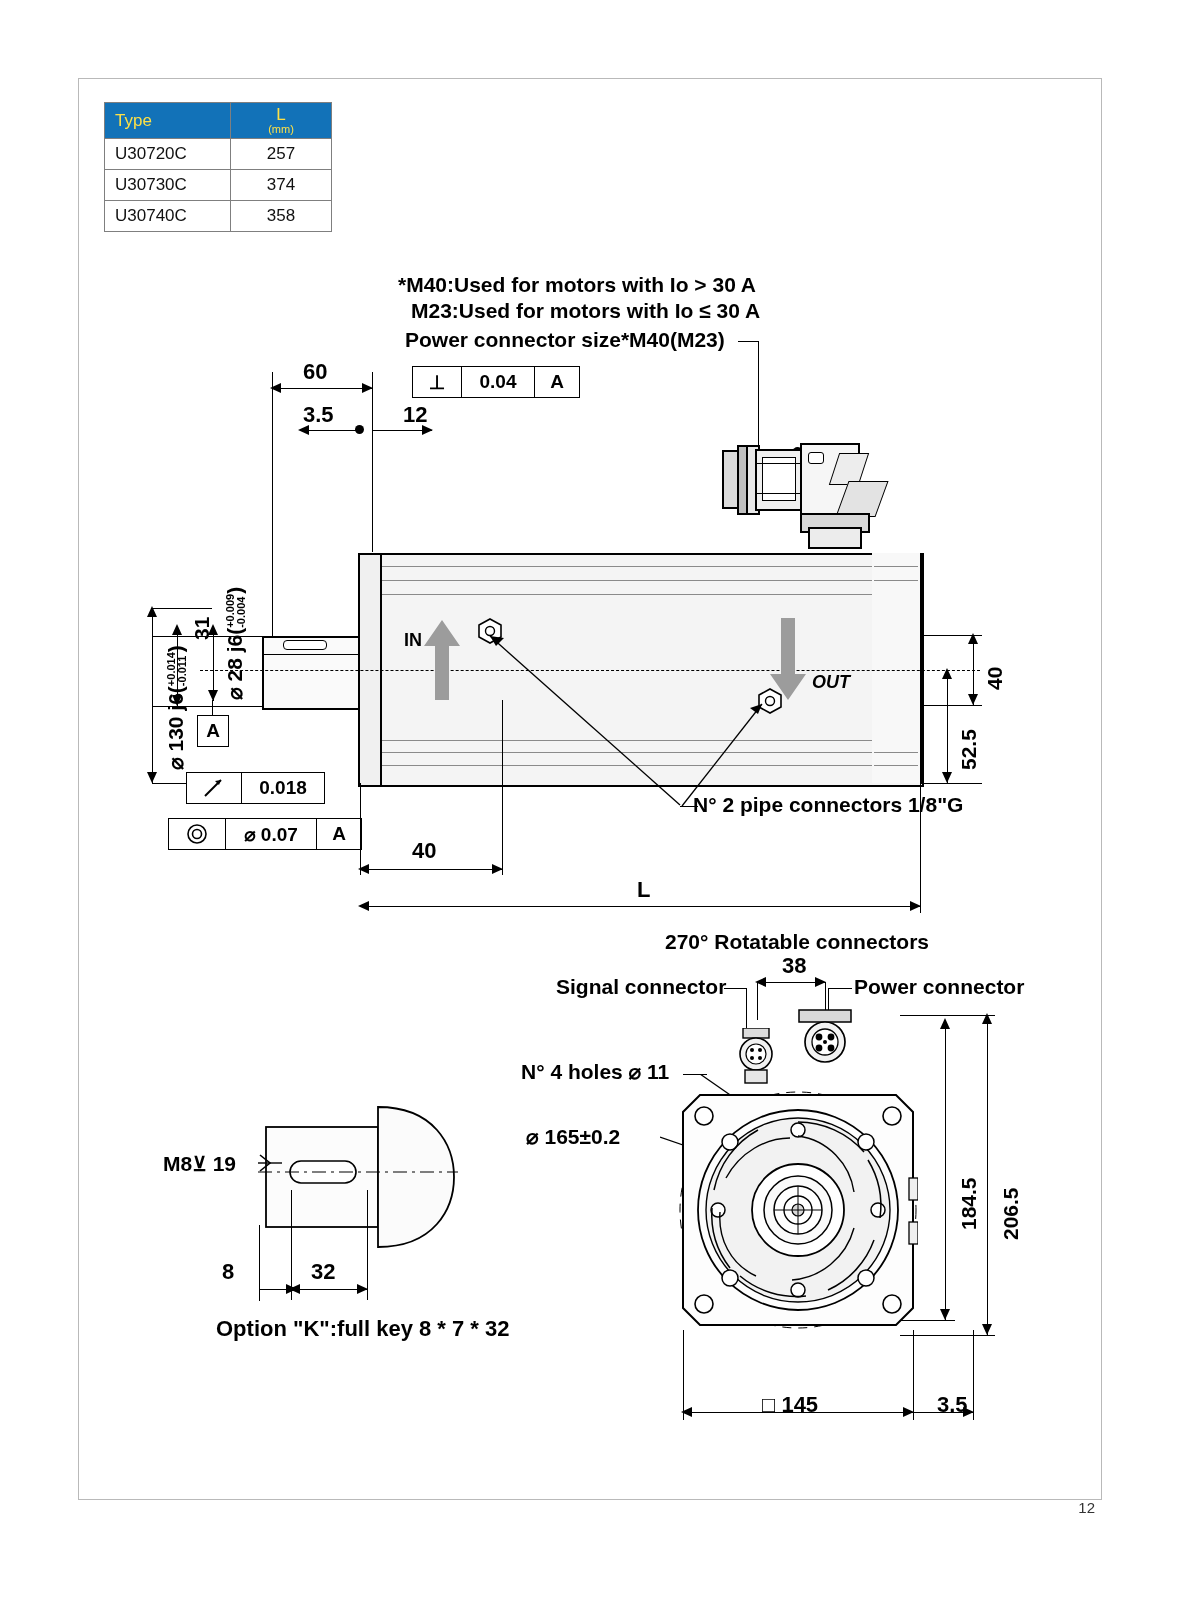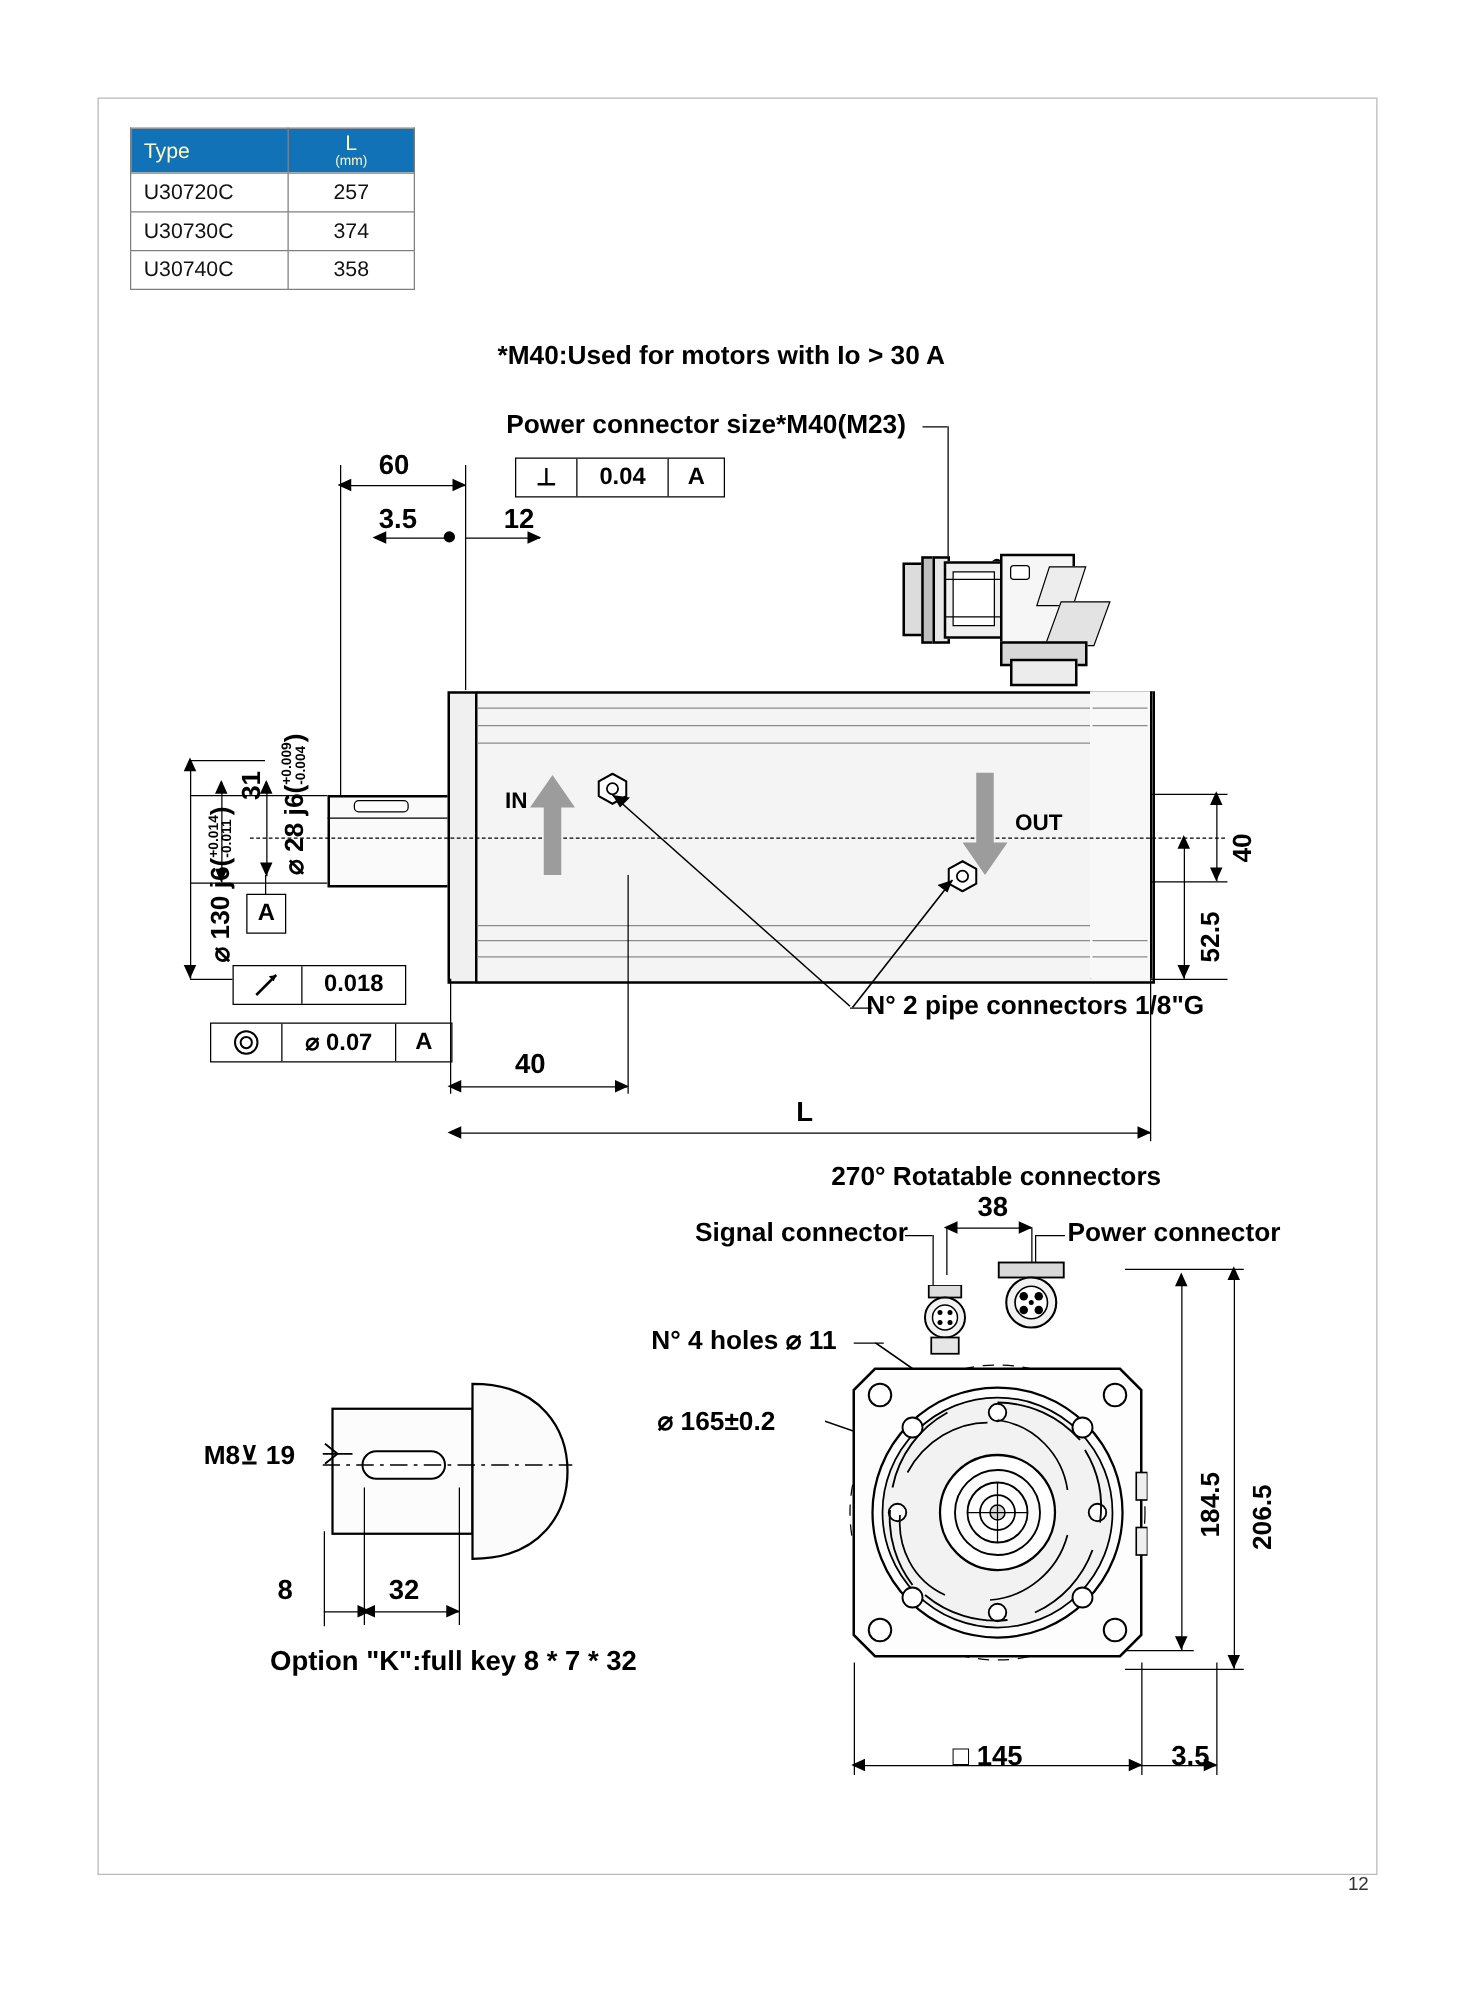--- a/index.html
+++ b/index.html
@@ -4,21 +4,21 @@
 <style>
   html,body{margin:0;padding:0;background:#ffffff;}
   body{font-family:"Liberation Sans",sans-serif;color:#000;}
   #page{position:relative;width:1179px;height:1600px;background:#fff;overflow:hidden;}
   #frame{position:absolute;left:78px;top:78px;width:1022px;height:1420px;border:1px solid #b9b9b9;background:#fff;}
   .abs{position:absolute;}
   .txt{position:absolute;font-family:"Liberation Sans",sans-serif;color:#000;white-space:nowrap;}
   .b{font-weight:bold;}
   
   #type-table{position:absolute;left:104px;top:102px;border-collapse:collapse;}
-  #type-table th{background:#1272b8;color:#fef9c3;font-weight:normal;font-size:17px;border:1px solid #7f7f7f;padding:3px 10px;text-align:left;line-height:1.05;}
+  #type-table th{background:#1272b8;color:#fde047;font-weight:normal;font-size:17px;border:1px solid #7f7f7f;padding:3px 10px;text-align:left;line-height:1.05;}
   #type-table th.c{text-align:center;}
   #type-table td{border:1px solid #7f7f7f;font-size:17px;padding:5px 10px;color:#111;background:#fff;}
   #type-table td.c{text-align:center;}
   .sub{font-size:11px;display:block;text-align:center;line-height:1;}
   
   .hl{position:absolute;height:0;border-top:1.5px solid #000;}
   .vl{position:absolute;width:0;border-left:1.5px solid #000;}
   .hlt{position:absolute;height:0;border-top:1px solid #000;}
   .vlt{position:absolute;width:0;border-left:1px solid #000;}
   .dashdot{border-top:1.3px dashed #000;}
@@ -60,20 +60,21 @@
       <td class="c">374</td>
     </tr>
     <tr>
       <td>U30740C</td>
       <td class="c">358</td>
     </tr>
   </tbody>
     </table>
 
   <div class="txt b" style="left:398px;top:273px;font-size:21px;">*M40:Used for motors with Io &gt; 30 A</div>
+  <div class="txt b" style="left:411px;top:299px;font-size:21px;">M23:Used for motors with Io ≤ 30 A</div>
   <div class="txt b" style="left:405px;top:328px;font-size:21px;">Power connector size*M40(M23)</div>
 
   <div class="hlt" style="left:738px;top:341px;width:20px;"></div>
   <div class="vlt" style="left:758px;top:341px;height:110px;"></div>
   <div class="hlt" style="left:758px;top:451px;width:40px;"></div>
   <div class="abs" style="left:793px;top:447px;width:9px;height:9px;border-radius:50%;background:#000;"></div>
 
   <div class="txt b" style="left:303px;top:359px;font-size:22px;">60</div>
   <div class="hl" style="left:272px;top:388px;width:100px;"></div>
   <div class="arrowL" style="left:270px;top:383px;"></div>
@@ -188,21 +189,21 @@
         <polygon points="18,0 36,26 25,26 25,80 11,80 11,26 0,26" fill="#9c9c9c"></polygon>
       </svg>
   </div>
   <div class="txt b" style="left:404px;top:630px;font-size:18px;">IN</div>
 
   <div class="abs" style="left:770px;top:618px;width:36px;height:82px;">
     <svg width="36" height="82" viewBox="0 0 36 82">
         <polygon points="18,82 36,56 25,56 25,0 11,0 11,56 0,56" fill="#9c9c9c"></polygon>
       </svg>
   </div>
-  <div class="txt b" style="left:812px;top:648px;font-size:18px;">OUT</div>
+  <div class="txt b" style="left:812px;top:672px;font-size:18px;font-style:italic;">OUT</div>
 
   <div class="abs" style="left:477px;top:618px;width:26px;height:26px;">
     <svg width="26" height="26" viewBox="0 0 26 26">
         <polygon points="13,1 24,7 24,19 13,25 2,19 2,7" fill="#fff" stroke="#000" stroke-width="1.6"></polygon>
         <circle cx="13" cy="13" r="4.5" fill="#fff" stroke="#000" stroke-width="1.4"></circle>
       </svg>
   </div>
 
   <div class="abs" style="left:757px;top:688px;width:26px;height:26px;">
     <svg width="26" height="26" viewBox="0 0 26 26">

